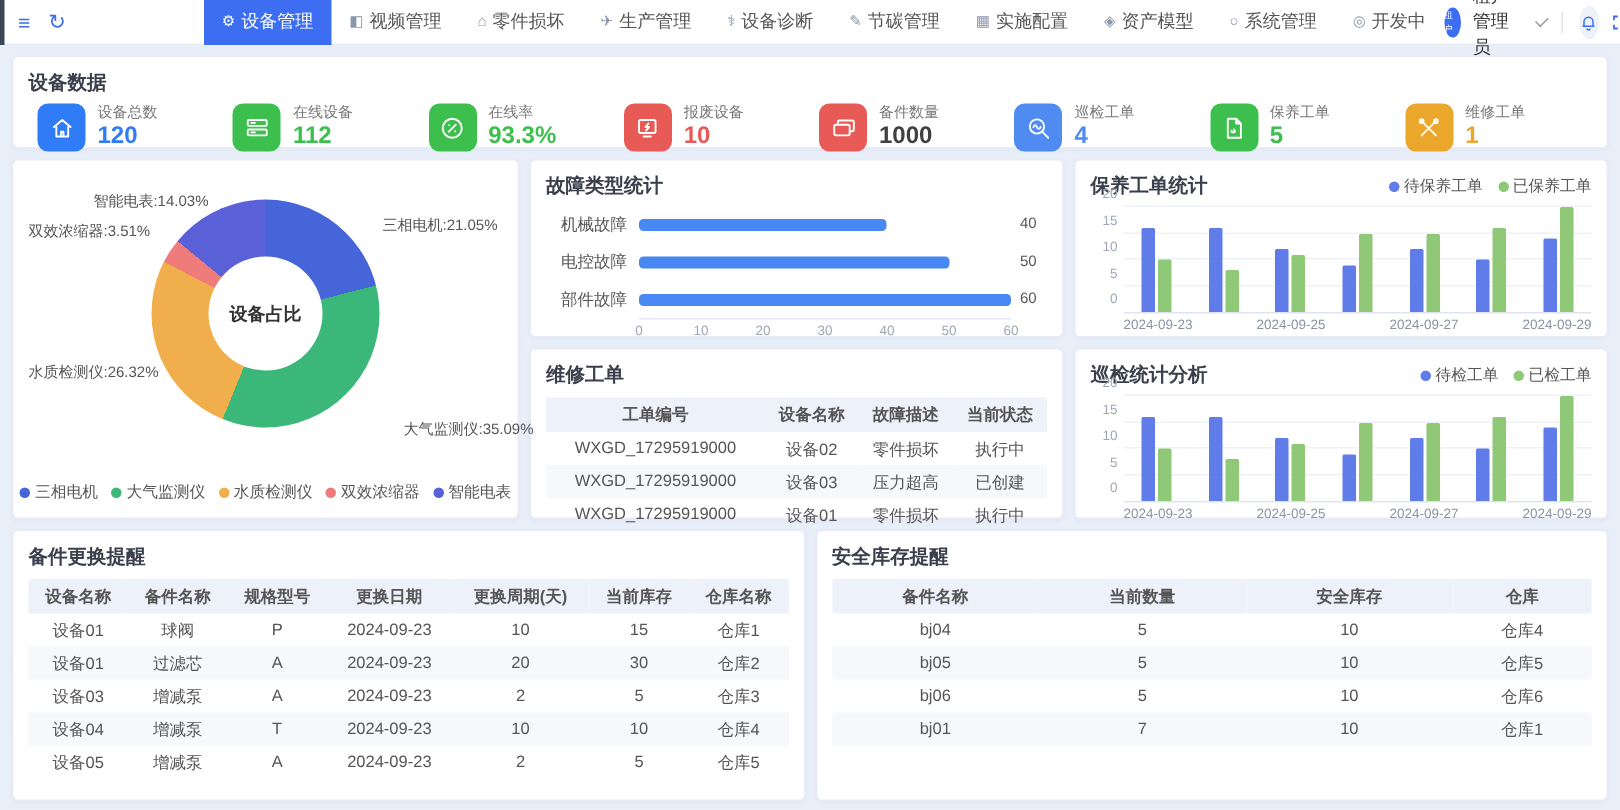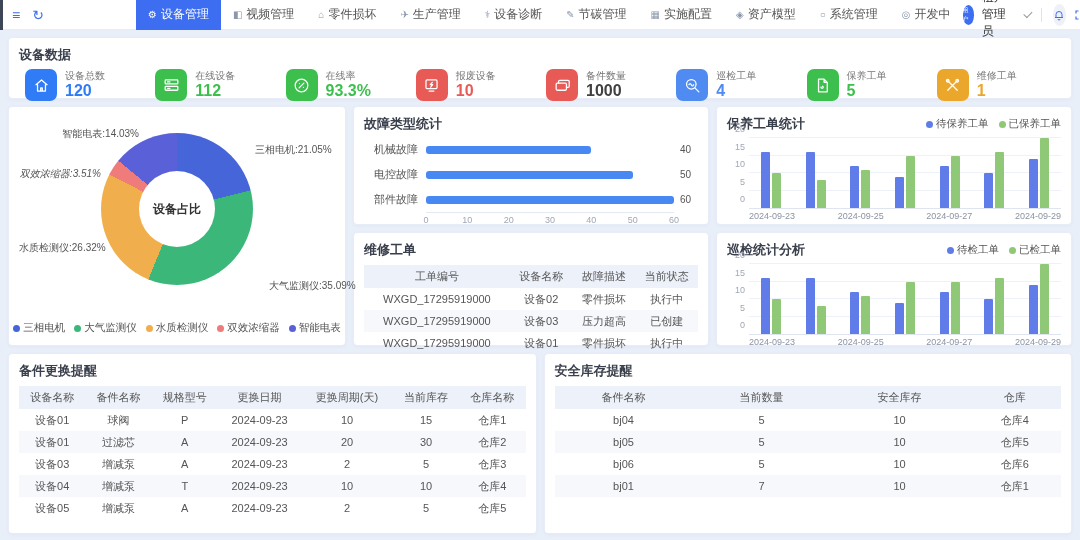--- a/index.html
+++ b/index.html
@@ -46,21 +46,21 @@
   .bottom-row .card { flex:1; min-width:0; }
 
   
   .donut-area { position:relative; flex:1; }
   .donut { position:absolute; left:82px; top:18px; width:152px; height:152px; border-radius:50%; }
   .donut::after { content:""; position:absolute; left:38px; top:38px; width:76px; height:76px; border-radius:50%; background:#fff; }
   .donut-center { position:absolute; left:82px; top:18px; width:152px; height:152px; display:flex; align-items:center; justify-content:center; font-size:12px; font-weight:bold; color:#333; z-index:2; }
   .callout { position:absolute; font-size:10px; color:#555; white-space:nowrap; }
   .co0 { left:0; top:12px; width:120px; text-align:right; }
   .co1 { left:236px; top:28px; }
-  .co2 { left:0; top:52px; width:82px; text-align:right;font-style:italic; }
+  .co2 { left:0; top:32px; width:82px; text-align:left; }
   .co3 { left:0; top:126px; width:82px; text-align:right; }
   .co4 { left:250px; top:164px; }
   .donut-legend { display:flex; justify-content:center; align-items:center; gap:9px; padding-bottom:2px; flex-wrap:nowrap; }
   .legend-item { display:flex; align-items:center; gap:3px; font-size:10.5px; color:#555; cursor:pointer; white-space:nowrap; }
   .dot { width:7px; height:7px; border-radius:50%; flex:none; }
 
   
   .fault-rows { margin-top:4px; }
   .fault-row { display:flex; align-items:center; height:25px; }
   .fault-label { width:54px; text-align:right; margin-right:8px; font-size:11px; color:#555; flex:none; }
@@ -77,21 +77,21 @@
   .gridline { position:absolute; left:0; right:0; height:1px; background:#eef1f7; }
   .ylab { position:absolute; left:-22px; width:18px; text-align:right; font-size:9px; color:#a0a7b4; transform:translateY(-4px); }
   .gc-groups { position:absolute; left:0; right:0; bottom:0; top:0; display:flex; }
   .gc-group { flex:1; display:flex; align-items:flex-end; justify-content:center; gap:2px; }
   .gc-bar { width:9px; border-radius:1px 1px 0 0; }
   .gc-x { display:flex; margin-left:22px; }
   .gc-xlab { flex:1; text-align:center; font-size:9px; color:#8b93a3; padding-top:2px; white-space:nowrap; }
 
   
   table { width:100%; border-collapse:collapse; margin-top:6px; }
-  th { background:#edf1fa; color:#555; font-weight:normal; font-size:11px; height:23px; padding:0 2px; white-space:nowrap; }
+  th { background:#edf1fa; color:#555; font-weight:bold; font-size:11px; height:23px; padding:0 2px; white-space:nowrap; }
   td { color:#555; font-size:11px; height:22px; text-align:center; padding:0 2px; white-space:nowrap; }
   tbody tr:nth-child(even) { background:#f6f8fc; }
 
   svg { display:block; }
 </style>
 </head>
 <body>
 
 <div class="navbar">
   <div class="edge-strip"></div>

